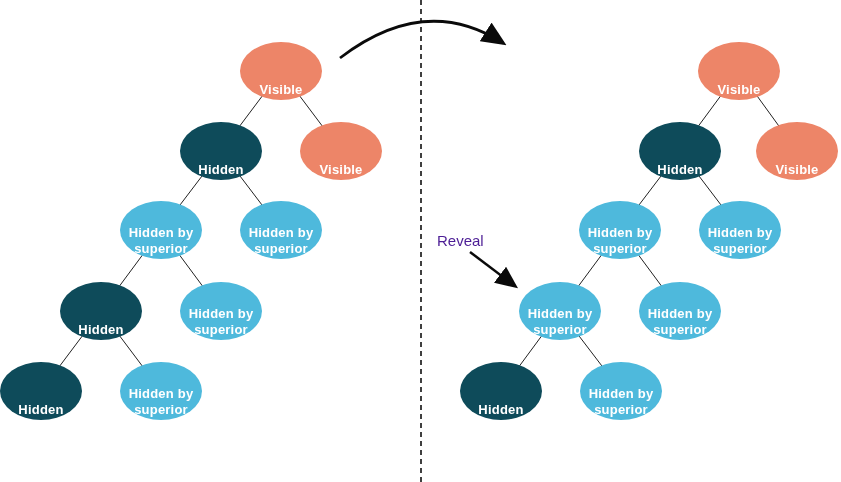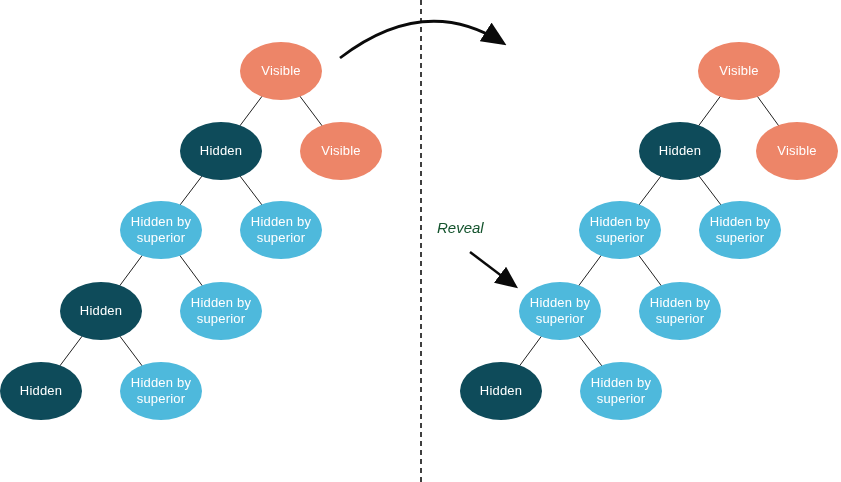--- a/index.html
+++ b/index.html
@@ -21,26 +21,26 @@
     top: 0;
     width: 841px;
     height: 482px;
   }
   .node {
     position: absolute;
     width: 82px;
     height: 58px;
     border-radius: 50%;
     display: flex;
-    align-items: center;
+    align-items: flex-end;
     justify-content: center;
     text-align: center;
     color: #ffffff;
     font-size: 13px;
-    font-weight: 400;
+    font-weight: 700;
     line-height: 1.25;
     letter-spacing: 0.2px;
     box-sizing: border-box;
     padding: 2px 6px;
   }
   #reveal-label {
     position: absolute;
     font-size: 15px;
     font-weight: 500;
     color: #111111;
@@ -130,14 +130,14 @@
       <div class="node" style="left: 639px; top: 282px; background: rgb(78, 185, 220); color: rgb(255, 255, 255);">
         <span>Hidden by superior</span>
       </div>
       <div class="node" style="left: 460px; top: 362px; background: rgb(14, 75, 90); color: rgb(255, 255, 255);">
         <span>Hidden</span>
       </div>
       <div class="node" style="left: 580px; top: 362px; background: rgb(78, 185, 220); color: rgb(255, 255, 255);">
         <span>Hidden by superior</span>
       </div>
     </div>
-  <div id="reveal-label" style="left: 437px; top: 219px; color: #14532d; font-style: italic;">Reveal</div>
+  <div id="reveal-label" style="left: 437px; top: 232px; color: #4c1d95;">Reveal</div>
 </div>
 
 </body></html>

